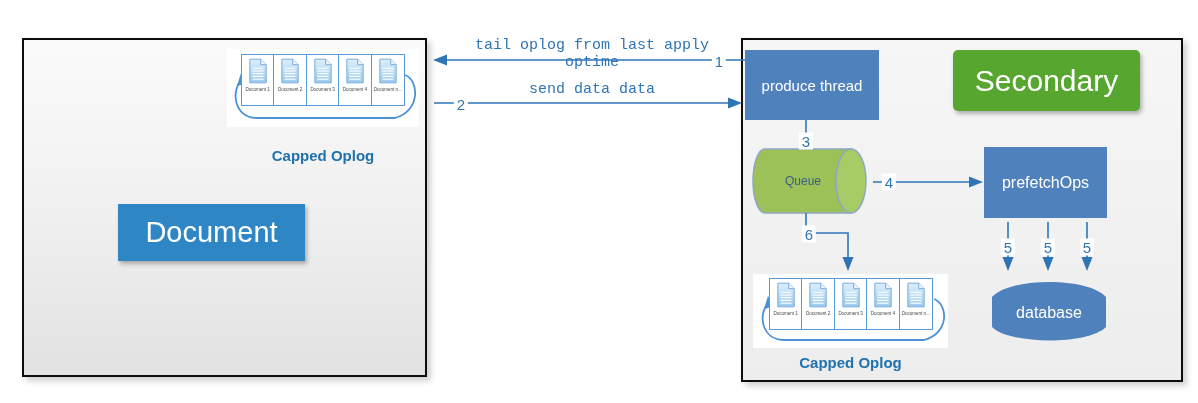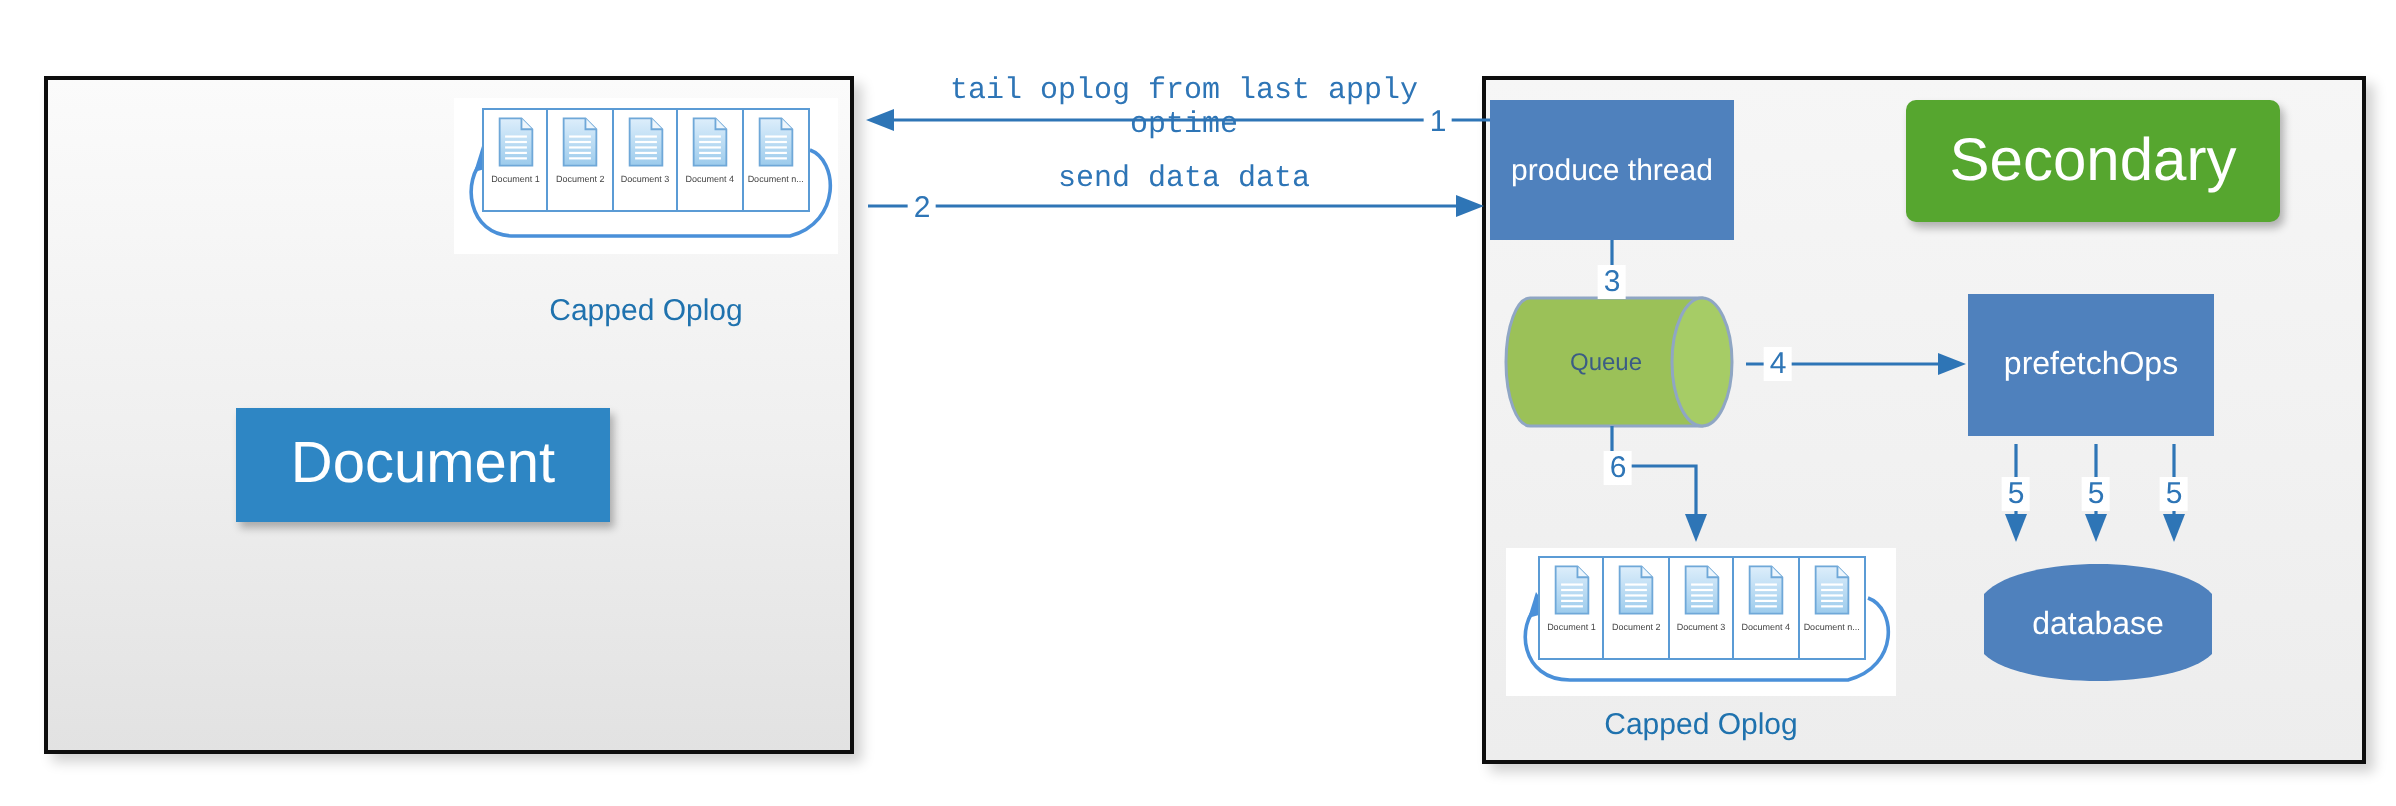--- a/index.html
+++ b/index.html
@@ -21,21 +21,21 @@
   .conn-label{position:absolute;color:#2e75b6;font-size:15px;text-align:center;font-family:Liberation Mono, monospace;}
   .num{position:absolute;transform:translate(-50%,-50%);background:#fff;color:#2e75b6;
        font-size:15px;line-height:17px;padding:0 3px;}
   .oplog-img{position:absolute;background:#fff;}
   .doc-strip{position:absolute;display:flex;background:#fff;
        border:1.5px solid #5b9bd5;box-sizing:border-box;}
   .doc-cell{width:32.5px;box-sizing:border-box;border-right:1.5px solid #5b9bd5;
        display:flex;flex-direction:column;align-items:center;padding:3px 0 2px 0;}
   .doc-cell:last-child{border-right:none;}
   .doc-label{font-size:4.5px;color:#444;margin-top:3px;white-space:nowrap;}
-  .oplog-caption{position:absolute;color:#1f72ae;font-weight:normal;font-size:15px;
+  .oplog-caption{position:absolute;color:#1f72ae;font-weight:bold;font-size:15px;
        text-align:center;}
   .queue-label{position:absolute;display:flex;align-items:center;justify-content:center;
        color:#3b5c85;font-size:12px;}
   .cyl-label{position:absolute;display:flex;align-items:center;justify-content:center;
        color:#fff;font-size:16px;}
   svg{display:block;}
   .overlay{position:absolute;left:0;top:0;}
 </style>
 </head>
 <body>
@@ -128,21 +128,21 @@
       <span class="doc-label">Document n...</span>
     </div>
   </div>
 </div>
 <div class="oplog-caption" style="left:227px;top:147px;width:192px;">Capped Oplog</div>
 
 <div class="big-btn primary-btn">Document</div>
 
 <div class="right-panel panel"></div>
 
-<div class="node" style="left:745px;top:50px;width:122px;height:70px;">produce thread</div>
+<div class="node" style="left:745px;top:50px;width:134px;height:70px;">produce thread</div>
 
 <div class="big-btn secondary-btn">Secondary</div>
 
 <svg class="overlay" style="left:751px;top:147px;" width="120" height="68" viewBox="0 0 120 68">
   <path d="M14,2 H100 V66 H14 A12,32 0 0 1 14,2 Z" fill="#9bc158" stroke="#8fa6c4" stroke-width="1.5"></path>
   <ellipse cx="100" cy="34" rx="15" ry="32" fill="#a6cc66" stroke="#8fa6c4" stroke-width="1.5"></ellipse>
 </svg>
 <div class="queue-label" style="left:751px;top:147px;width:104px;height:68px;">Queue</div>
 
 <div class="node" style="left:984px;top:147px;width:123px;height:71px;font-size:16px;">prefetchOps</div>

